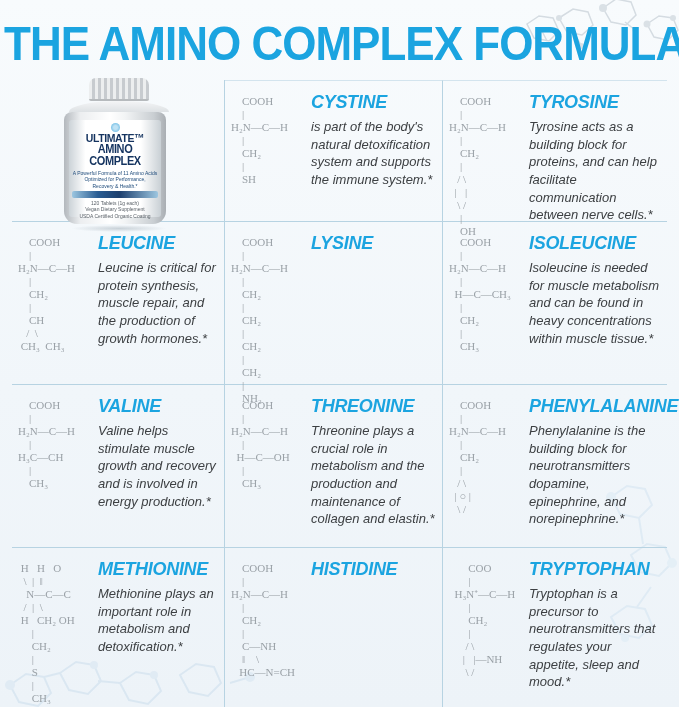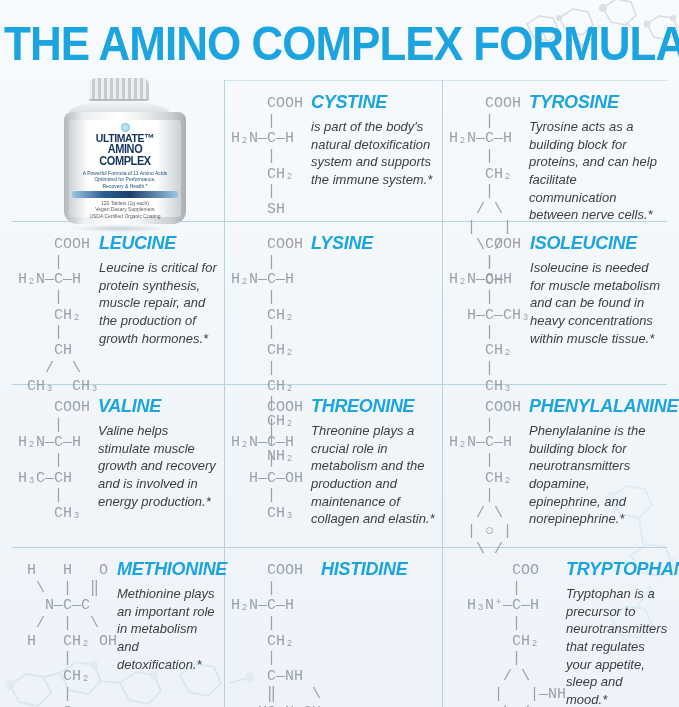--- a/index.html
+++ b/index.html
@@ -39,22 +39,22 @@
   }
   .cell{
     display:flex;align-items:flex-start;
     padding:10px 4px 4px 6px;
   }
   .cell.br{border-right:1px solid var(--divider);}
   .cell.bb{border-bottom:1px solid var(--divider);}
   .cell.bt{border-top:1px solid #d3e4ee;}
   .structure{
     flex:0 0 80px;
-    font-family:Liberation Mono, monospace;
-    font-size:15px;line-height:1.18;
+    font-family:Liberation Serif, serif;
+    font-size:11px;line-height:1.18;
     color:var(--struct);
     white-space:pre;
     padding-top:4px;
   }
   .cell-text{flex:1 1 auto;min-width:0;padding-right:2px;font-style:italic;}
   .amino-name{
     font-size:18px;font-weight:bold;
     color:var(--accent);
     letter-spacing:-0.3px;
     white-space:nowrap;
@@ -72,21 +72,21 @@
     background:repeating-linear-gradient(90deg,#eceeef 0 3px,#c7cbcf 3px 6px);
     border-radius:7px 7px 2px 2px;
     border-bottom:2px solid #b6babd;
   }
   .bottle-shoulder{
     width:100px;height:11px;margin:0 auto;
     background:linear-gradient(180deg,#f4f5f6,#dde1e4);
     border-radius:50% 50% 0 0 / 100% 100% 0 0;
   }
   .bottle-body{
-    width:122px;height:112px;
+    width:102px;height:112px;
     border-radius:8px 8px 13px 13px;
     background:linear-gradient(90deg,#b3b8bd 0%,#eceef0 16%,#ffffff 45%,#f2f4f5 60%,#c9ced2 88%,#a9aeb3 100%);
     position:relative;overflow:hidden;
   }
   .bottle-label{
     position:absolute;inset:8px 5px 7px 5px;border-radius:3px;
     background:linear-gradient(90deg,#ccd3d8 0%,#ffffff 18%,#ffffff 78%,#c9d0d5 100%);
     text-align:center;padding-top:3px;
   }
   .label-logo{

